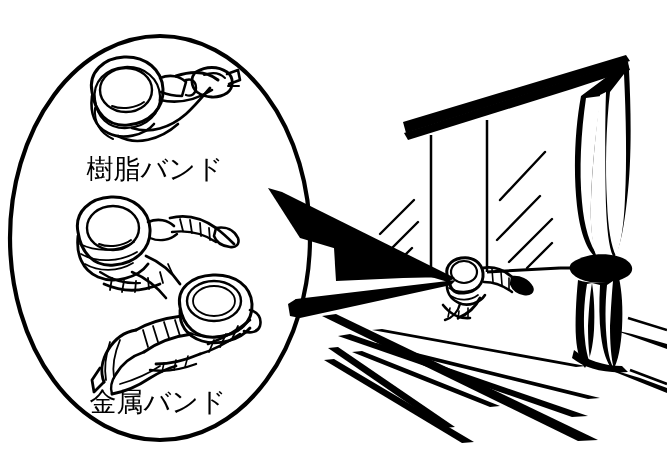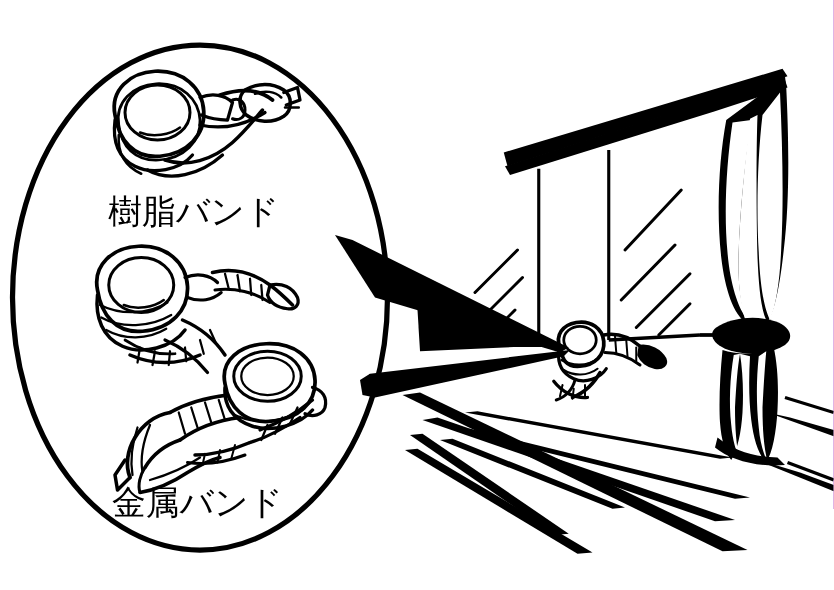--- a/index.html
+++ b/index.html
@@ -10,21 +10,21 @@
   body {
     width: 667px;
     height: 472px;
     overflow: hidden;
     font-family: "DejaVu Sans", "Liberation Sans", sans-serif;
   }
   #illustration-root {
     position: relative;
     width: 667px;
     height: 472px;
-    background: #a21caf;
+    background: #0f766e;
   }
   #figure-svg {
     display: block;
     width: 667px;
     height: 472px;
   }
   .label-text {
     font-family: "DejaVu Sans", "Liberation Sans", sans-serif;
     font-size: 27px;
     font-weight: 400;

